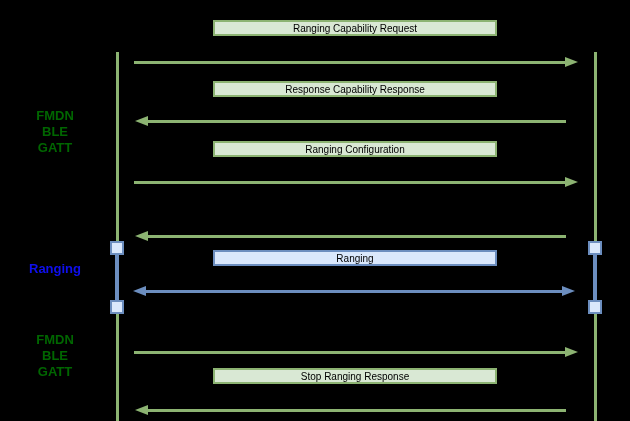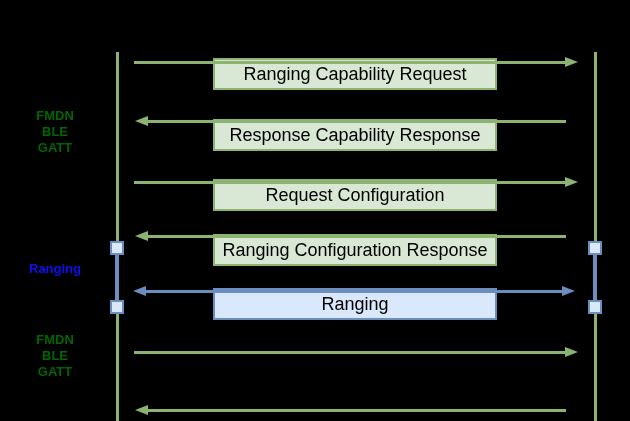--- a/index.html
+++ b/index.html
@@ -44,28 +44,27 @@
   .activation-square.left  { left: 110px; }
   .activation-square.right { left: 588px; }
   .activation-square.top-sq    { top: 241px; }
   .activation-square.bottom-sq { top: 300px; }
 
   
   .msg-box {
     position: absolute;
     left: 213px;
     width: 284px;
-    height: 32px;
+    height: 16px;
     box-sizing: border-box;
     display: flex;
     align-items: center;
     justify-content: center;
-    font-size: 18px;
+    font-size: 10px;
     color: var(--message-text, #000);
-    margin-top: 38px;
   }
   .msg-box.green {
     background: var(--green-fill, #d5e8d4);
     border: 2px solid var(--green-stroke, #8cb372);
   }
   .msg-box.blue {
     background: var(--blue-fill, #dae8fc);
     border: 2px solid var(--blue-stroke, #6c8ebf);
   }
 
@@ -148,42 +147,42 @@
     <span class="shaft"></span>
     <span class="head h-right"></span>
   </div>
 
   <div class="msg-box green" style="top:81px">Response Capability Response</div>
   <div class="arrow green dir-left span-left" style="top:115px">
     <span class="shaft"></span>
     <span class="head h-left"></span>
   </div>
 
-  <div class="msg-box green" style="top:141px">Request Configuration</div>
+  <div class="msg-box green" style="top:141px">Ranging Configuration</div>
   <div class="arrow green dir-right span-right" style="top:176px">
     <span class="shaft"></span>
     <span class="head h-right"></span>
   </div>
 
-  <div class="msg-box green" style="top:196px">Ranging Configuration Response</div>
   <div class="arrow green dir-left span-left" style="top:230px">
     <span class="shaft"></span>
     <span class="head h-left"></span>
   </div>
 
   <div class="msg-box blue" style="top:250px">Ranging</div>
   <div class="arrow blue dir-both span-both" style="top:285px">
     <span class="shaft"></span>
     <span class="head h-left"></span>
     <span class="head h-right"></span>
   </div>
 
   <div class="arrow green dir-right span-right" style="top:346px">
     <span class="shaft"></span>
     <span class="head h-right"></span>
   </div>
 
+  <div class="msg-box green" style="top:368px">Stop Ranging Response</div>
   <div class="arrow green dir-left span-left" style="top:404px">
     <span class="shaft"></span>
     <span class="head h-left"></span>
   </div>
 
 </div>
 
 </body></html>

